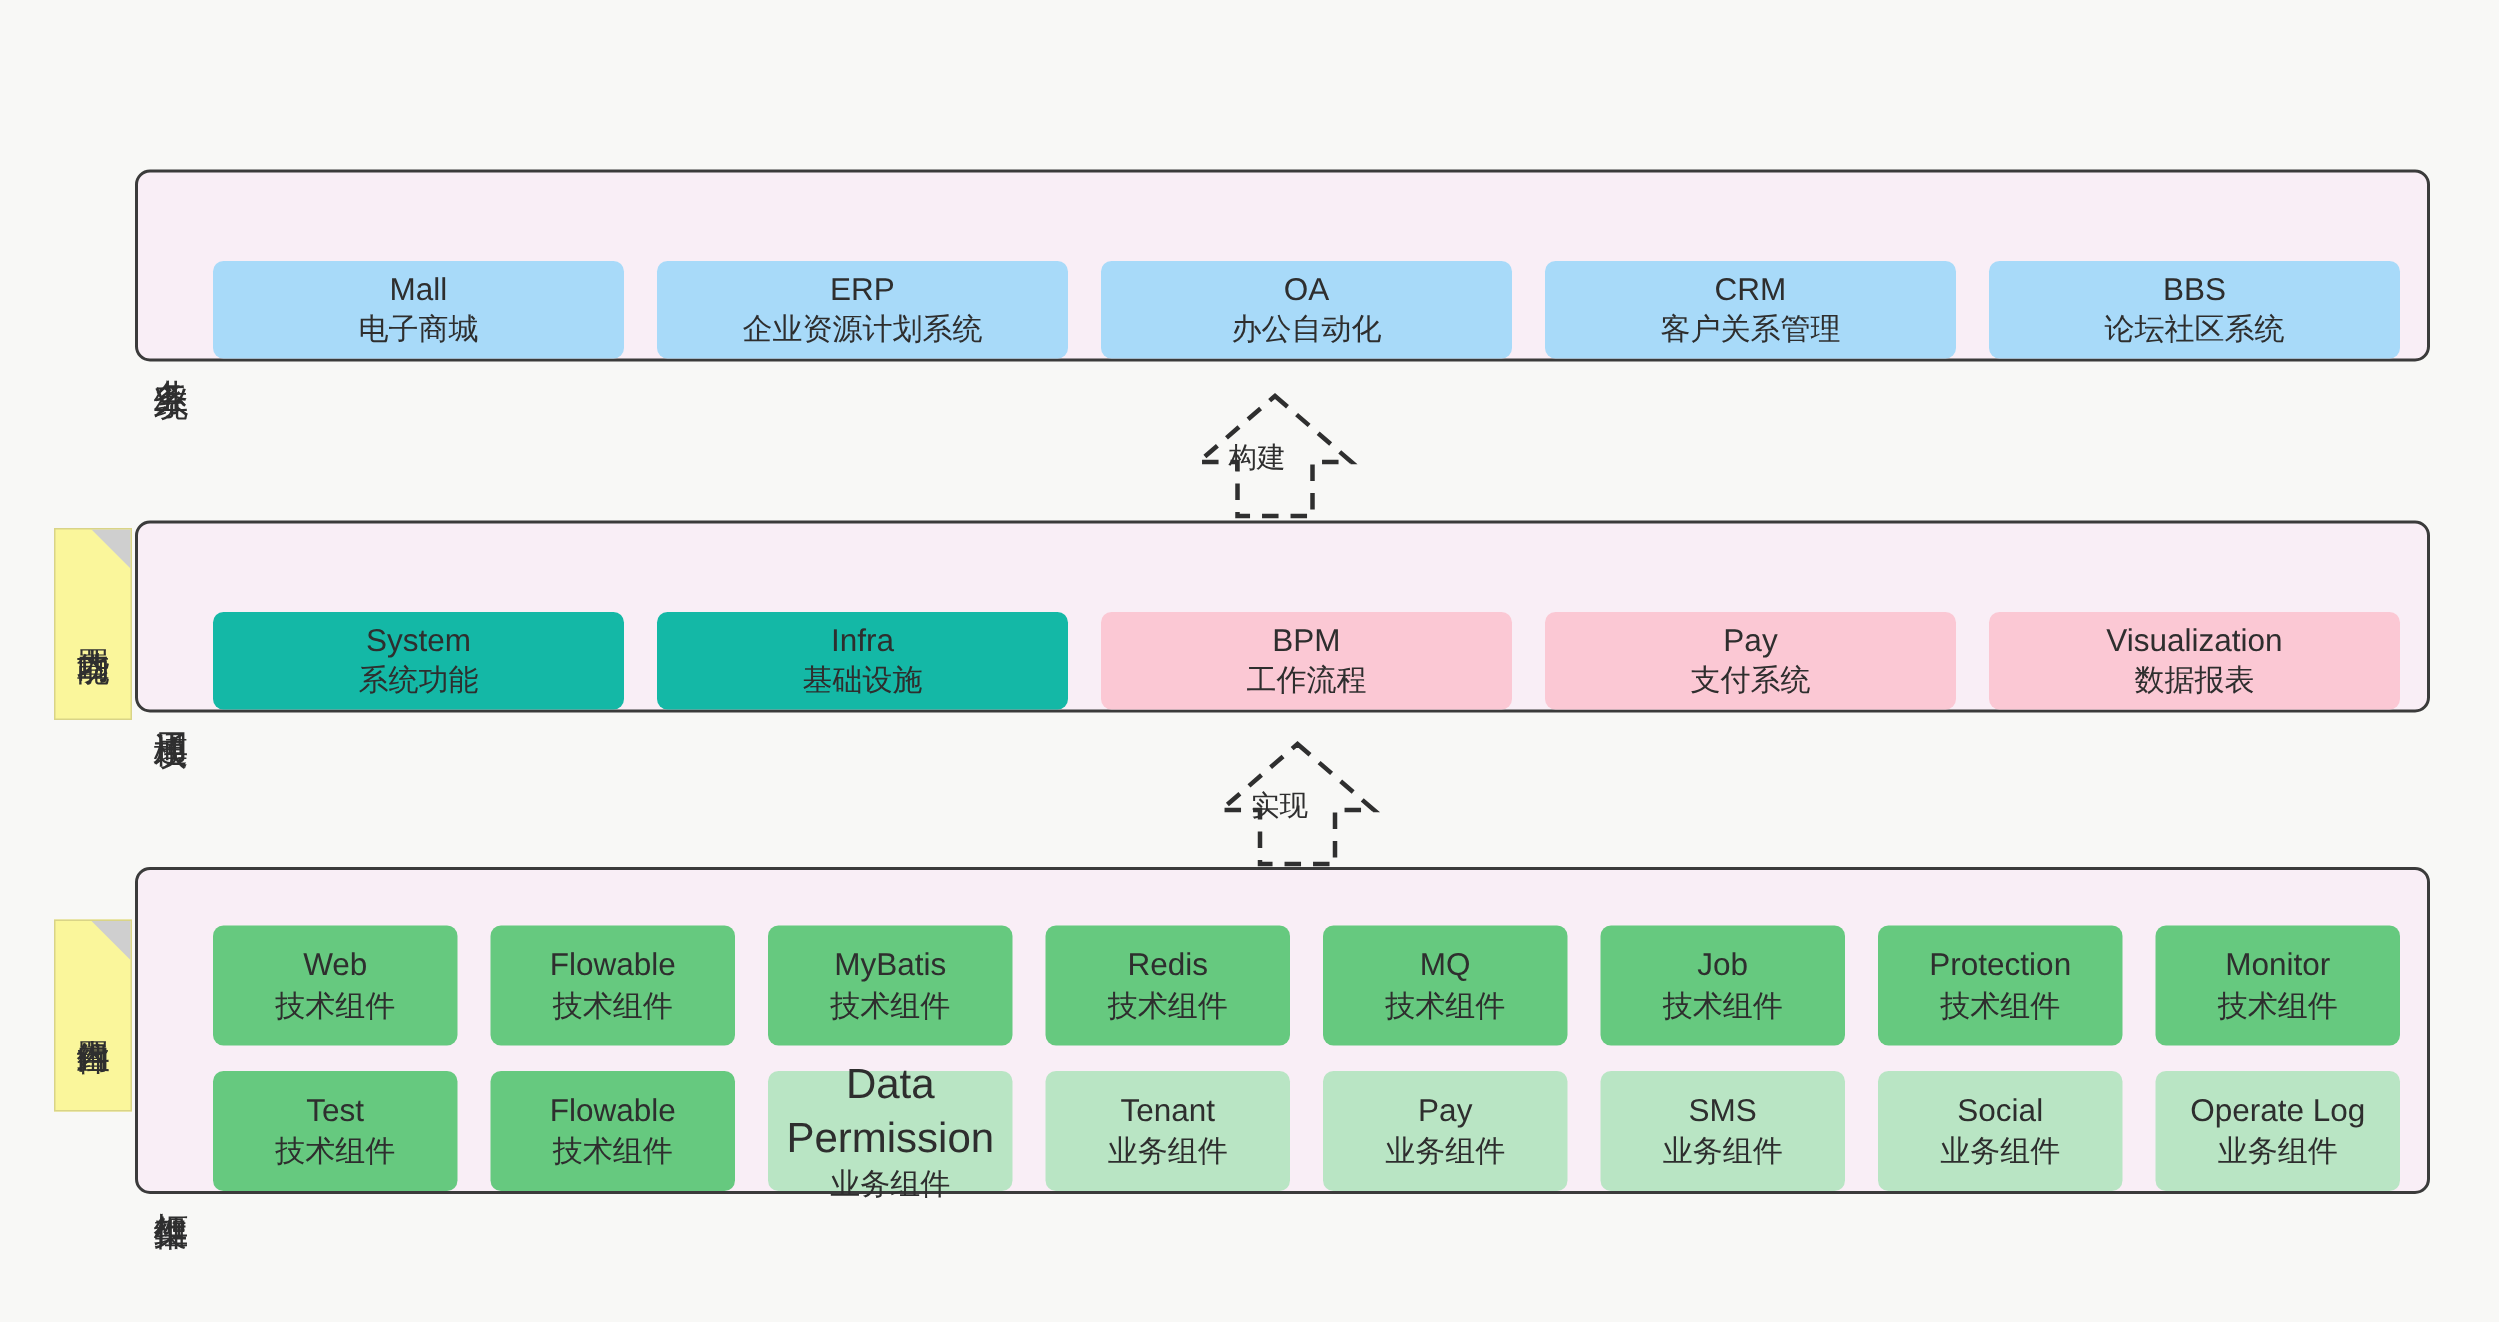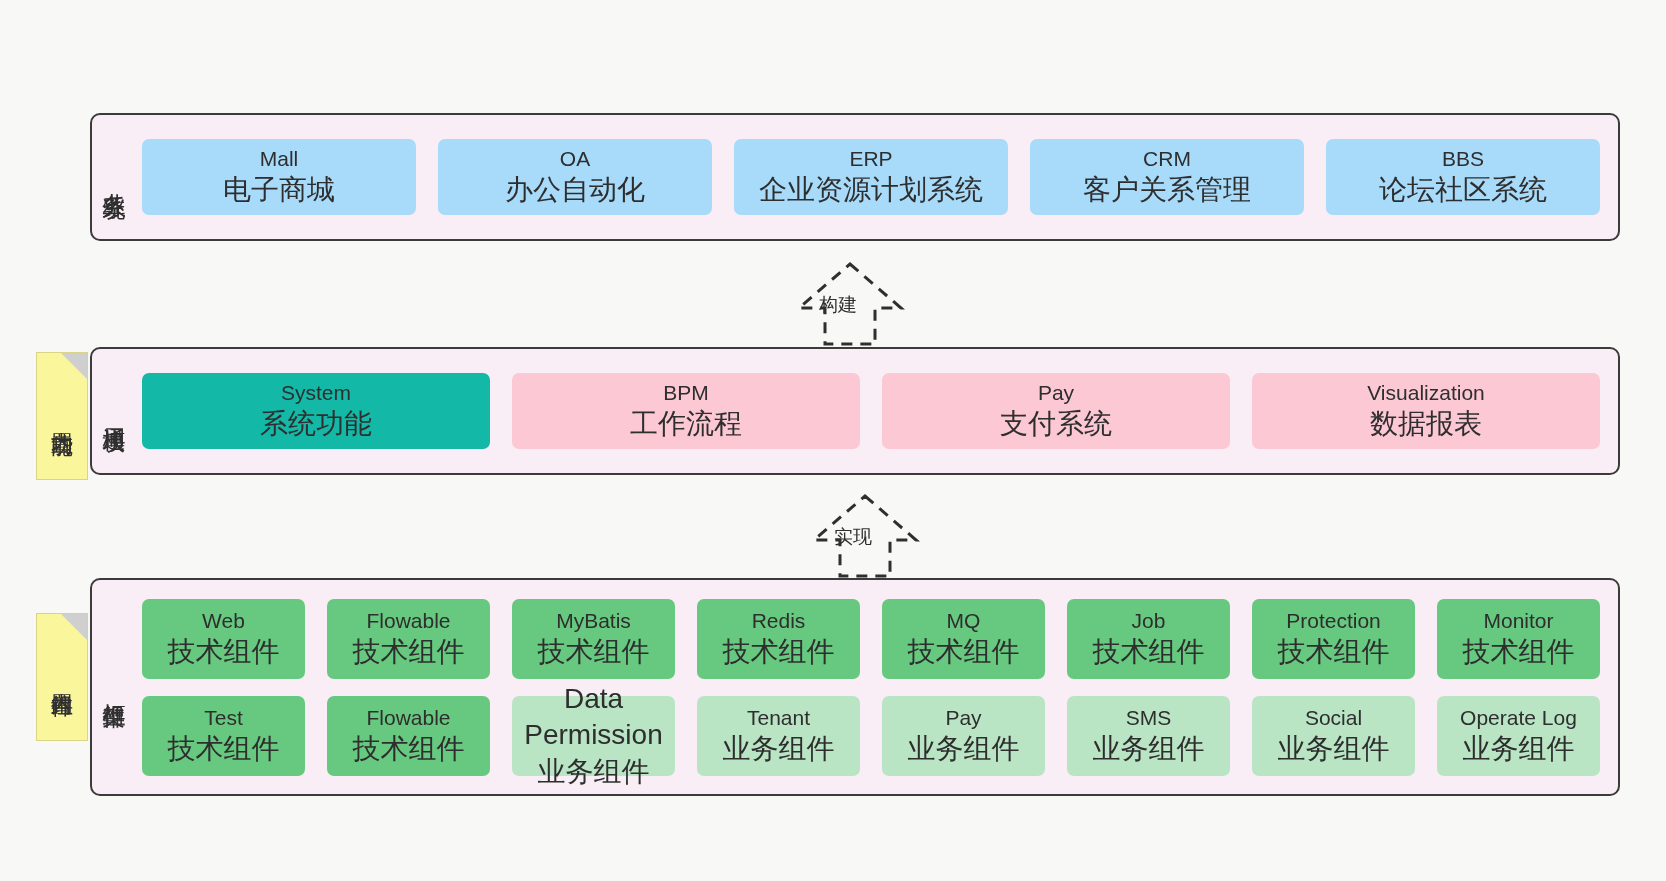--- a/index.html
+++ b/index.html
@@ -14,21 +14,21 @@
   #stage{position:absolute;left:0;top:0;width:1666px;height:881px;}
 
   
   .layer{
     position:absolute;
     background:#f9eef6;
     border:2px solid #3b3b3b;
     border-radius:10px;
     box-sizing:border-box;
     display:flex;
-    align-items:center;
+    align-items:flex-end;
   }
   .layer-title{
     flex:0 0 auto;
     width:44px;
     display:flex;
     align-items:center;
     justify-content:center;
     font-size:23px;
     line-height:1.08;
     letter-spacing:1px;
@@ -62,21 +62,21 @@
     align-items:center;
     justify-content:center;
     text-align:center;
     box-sizing:border-box;
     padding:6px 4px;
     color:#2e2e2e;
     line-height:1.30;
     user-select:none;
   }
   .card .t1{font-size:21px;}
-  .card .t2{font-size:28px;}
+  .card .t2{font-size:20px;}
   .card.three .t1{font-size:28px;}
 
   .c-blue{background:#a8daf9;}
   .c-red{background:#14b8a6;}
   .c-pink{background:#fbc8d4;}
   .c-green{background:#66c97f;}
   .c-lgreen{background:#b9e5c4;}
 
   
   .sticky{
@@ -123,26 +123,26 @@
 
   <div class="layer" id="layer-0" style="left:90px;top:113px;width:1530px;height:128px;">
     <div class="layer-title">业务系统</div>
     <div class="layer-body">
       <div class="row">
         <div class="card c-blue">
           <span class="t1">Mall</span>
           <span class="t2">电子商城</span>
         </div>
         <div class="card c-blue">
+          <span class="t1">ERP</span>
+          <span class="t2">企业资源计划系统</span>
+        </div>
+        <div class="card c-blue">
           <span class="t1">OA</span>
           <span class="t2">办公自动化</span>
-        </div>
-        <div class="card c-blue">
-          <span class="t1">ERP</span>
-          <span class="t2">企业资源计划系统</span>
         </div>
         <div class="card c-blue">
           <span class="t1">CRM</span>
           <span class="t2">客户关系管理</span>
         </div>
         <div class="card c-blue">
           <span class="t1">BBS</span>
           <span class="t2">论坛社区系统</span>
         </div>
       </div>
@@ -162,20 +162,24 @@
   </div>
 
   <div class="layer" id="layer-1" style="left:90px;top:347px;width:1530px;height:128px;">
     <div class="layer-title">通用模块</div>
     <div class="layer-body">
       <div class="row">
         <div class="card c-red">
           <span class="t1">System</span>
           <span class="t2">系统功能</span>
         </div>
+        <div class="card c-red">
+          <span class="t1">Infra</span>
+          <span class="t2">基础设施</span>
+        </div>
         <div class="card c-pink">
           <span class="t1">BPM</span>
           <span class="t2">工作流程</span>
         </div>
         <div class="card c-pink">
           <span class="t1">Pay</span>
           <span class="t2">支付系统</span>
         </div>
         <div class="card c-pink">
           <span class="t1">Visualization</span>

